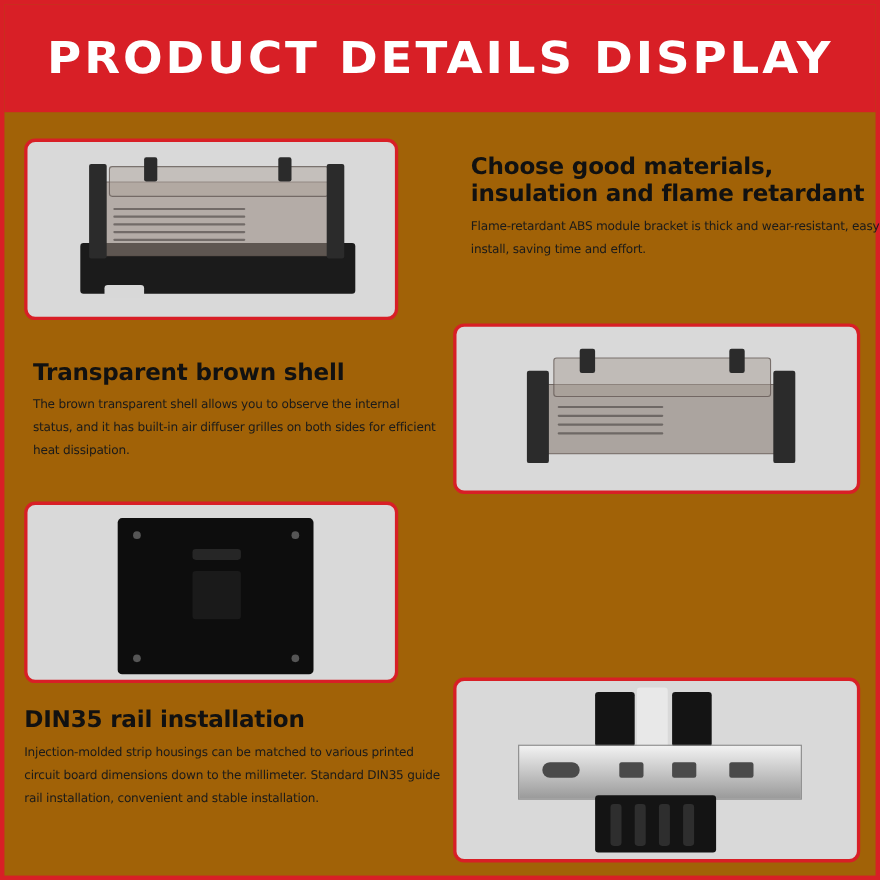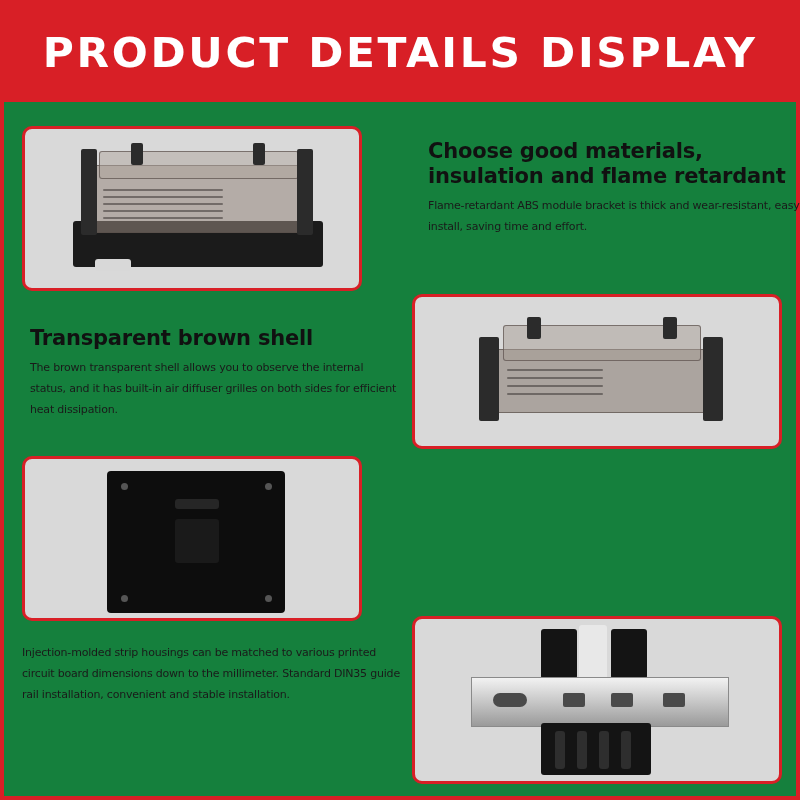--- a/index.html
+++ b/index.html
@@ -12,21 +12,21 @@
     background: #ffffff;
     font-family: "DejaVu Sans", sans-serif;
     overflow: hidden;
   }
   .page {
     position: relative;
     width: 800px;
     height: 800px;
     box-sizing: border-box;
     border: 4px solid #d81f26;
-    background: #15803d;
+    background: #a16207;
     padding-left: 10px;
   }
   
   .header {
     position: absolute;
     left: 0;
     top: 0;
     width: 792px;
     height: 98px;
     background: #d81f26;
@@ -190,20 +190,23 @@
       <div class="sh-base" style="left:150px; top:60px; width:44px; height:44px; background:#1a1a1a;"></div>
       <div class="sh-base" style="left:96px; top:24px; width:7px; height:7px; background:#555; border-radius:50%;"></div>
       <div class="sh-base" style="left:240px; top:24px; width:7px; height:7px; background:#555; border-radius:50%;"></div>
       <div class="sh-base" style="left:96px; top:136px; width:7px; height:7px; background:#555; border-radius:50%;"></div>
       <div class="sh-base" style="left:240px; top:136px; width:7px; height:7px; background:#555; border-radius:50%;"></div>
     </div>
   </div>
 
 
   <div class="txt-block" id="txt4">
+    <div class="blk-title">
+      <span>DIN35 rail installation</span>
+    </div>
     <p class="blk-body">Injection-molded strip housings can be matched to various printed circuit board dimensions down to the millimeter. Standard DIN35 guide rail installation, convenient and stable installation.</p>
   </div>
 
   <div class="img-card" id="card4">
     <div class="scene">
       <div class="sh-base" style="left:126px; top:10px; width:36px; height:50px; background:#141414;"></div>
       <div class="sh-base" style="left:196px; top:10px; width:36px; height:50px; background:#141414;"></div>
       <div class="sh-base" style="left:164px; top:6px; width:28px; height:56px; background:#e8e8e8;"></div>
       <div class="rail-metal" style="left:56px; top:58px; width:256px; height:48px;"></div>
       <div class="slot" style="left:78px; top:74px; width:34px; height:14px; border-radius:7px;"></div>

